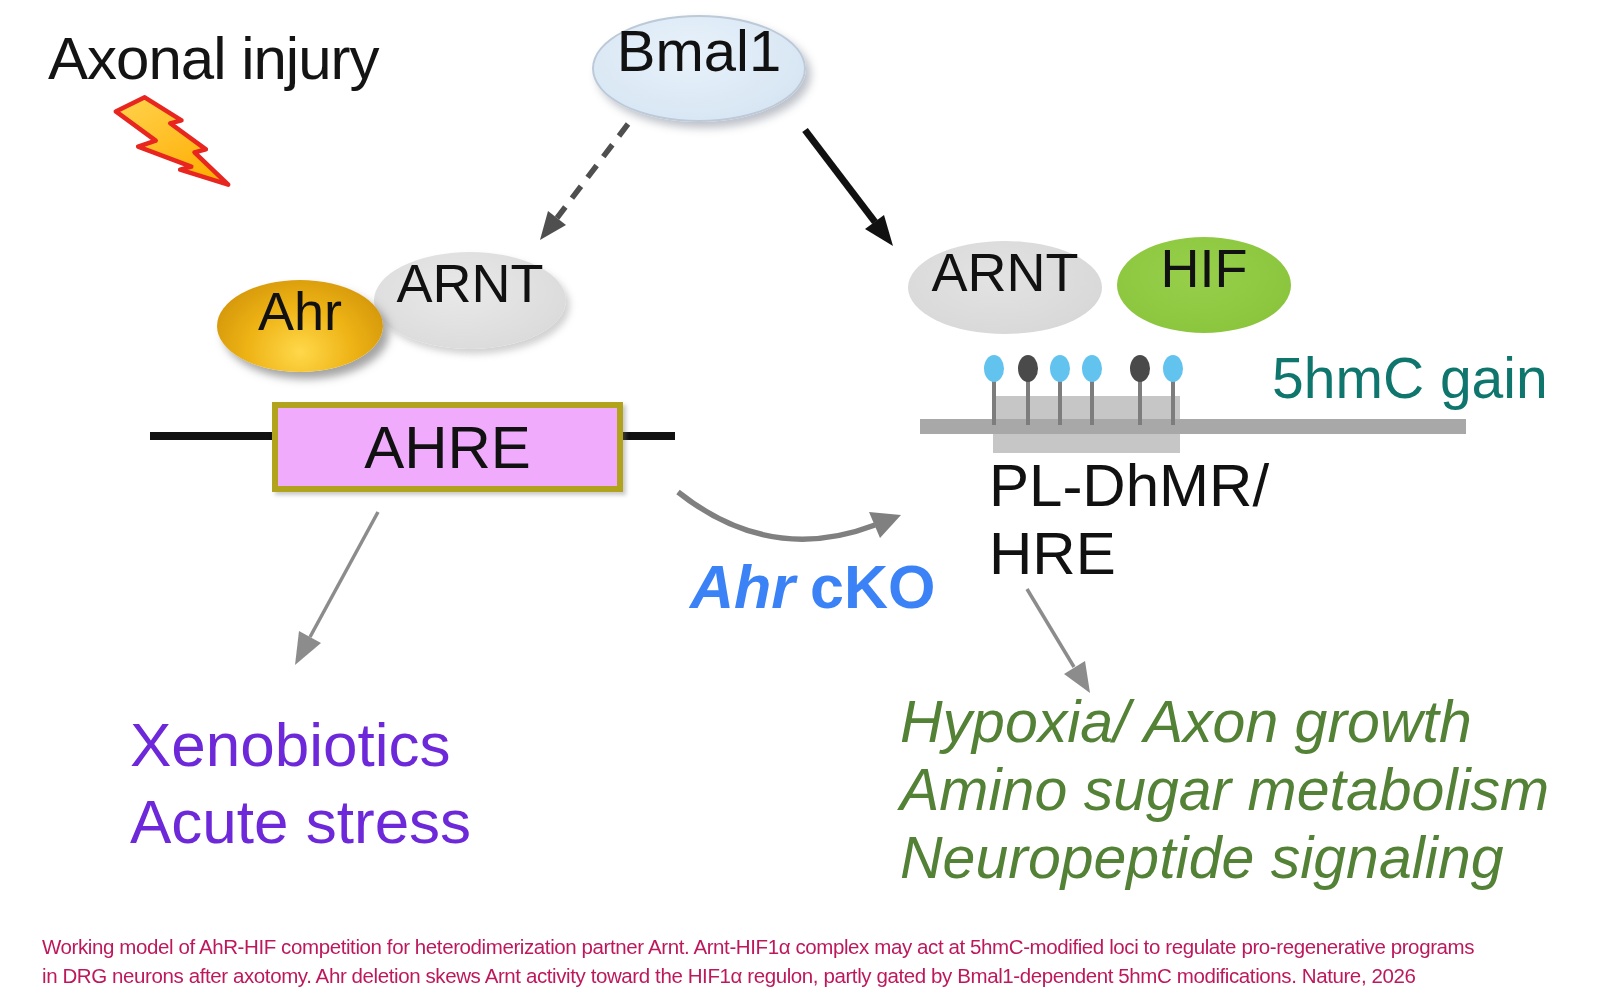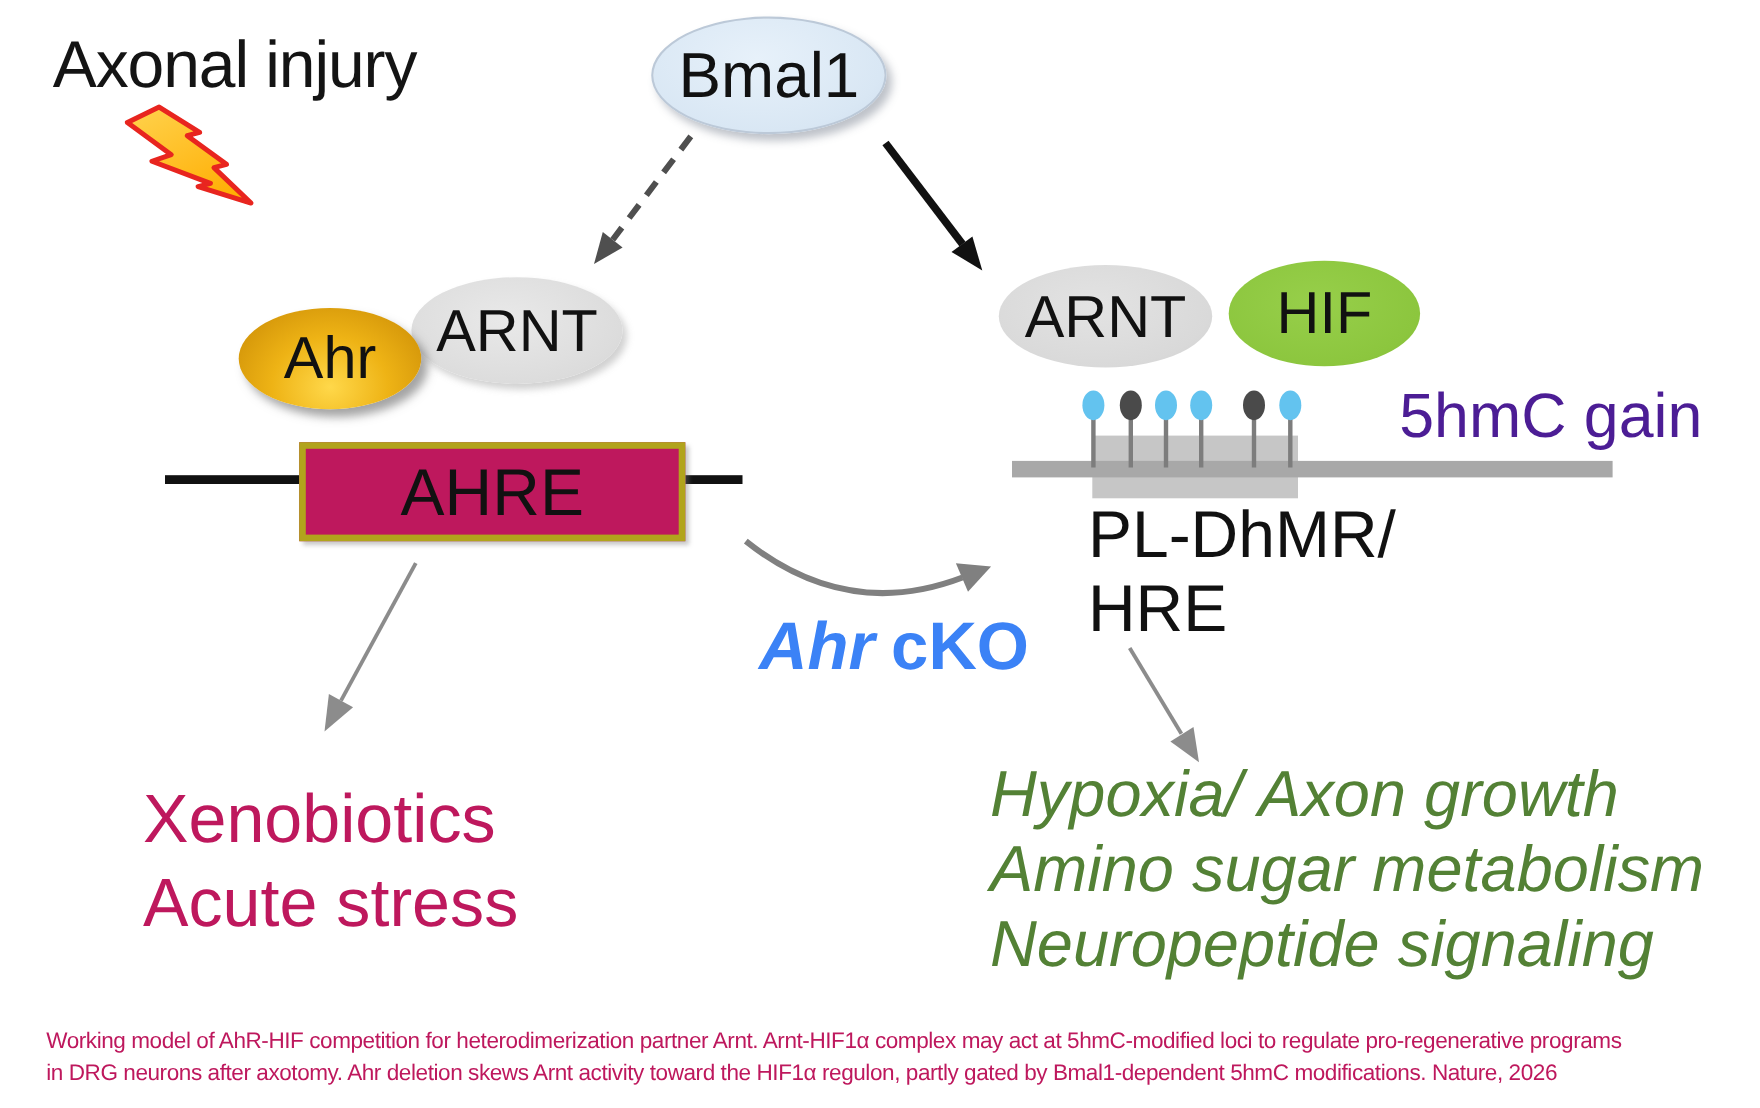--- a/index.html
+++ b/index.html
@@ -3,53 +3,53 @@
 <meta charset="utf-8">
 <style>
   html,body{margin:0;padding:0;background:#fff;}
   .stage{position:relative;width:1600px;height:1007px;background:#ffffff;overflow:hidden;
          font-family:"Liberation Sans",sans-serif;}
   .abs{position:absolute;}
   .layer{position:absolute;left:0;top:0;width:1600px;height:1007px;overflow:visible;}
 
   .label{position:absolute;color:#141414;white-space:nowrap;margin-left:32px;}
 
-  .ellipse{position:absolute;border-radius:50%;display:flex;align-items:center;justify-content:center;
+  .ellipse{position:absolute;border-radius:50%;display:flex;align-items:flex-start;justify-content:center;
            color:#111;white-space:nowrap;}
   .bmal1{left:592px;top:15px;width:210px;height:103px;font-size:58px;
          background:radial-gradient(ellipse at 45% 35%, #e7f1fa 0%, #d9e7f4 70%, #cfdded 100%);
          border:2px solid #bcc9d8;box-shadow:5px 6px 8px rgba(110,120,135,.45);z-index:4;}
   .ahr{left:217px;top:280px;width:166px;height:92px;font-size:54px;
        background:radial-gradient(ellipse at 50% 78%, #ffd84a 0%, #eeb315 45%, #d29409 85%, #c68a07 100%);
        box-shadow:6px 7px 9px rgba(90,90,90,.55);z-index:6;}
   .arnt-l{left:374px;top:252px;width:192px;height:97px;font-size:54px;
           background:radial-gradient(ellipse at 45% 40%, #e9e9e9 0%, #dcdcdc 70%, #d2d2d2 100%);
           box-shadow:4px 5px 7px rgba(140,140,140,.4);z-index:5;}
   .arnt-r{left:908px;top:241px;width:194px;height:93px;font-size:54px;
           background:radial-gradient(ellipse at 45% 40%, #e3e3e3 0%, #d9d9d9 70%, #cfcfcf 100%);z-index:5;}
   .hif{left:1117px;top:237px;width:174px;height:96px;font-size:54px;
        background:radial-gradient(ellipse at 45% 40%, #97cf4a 0%, #8cc63e 70%, #82ba34 100%);z-index:6;}
 
-  .ahre-box{left:272px;top:402px;width:339px;height:78px;background:#be185d;
+  .ahre-box{left:272px;top:402px;width:339px;height:78px;background:#f0abfc;
             border:6px solid #b1a41c;display:flex;align-items:center;justify-content:center;
             font-size:60px;color:#111;box-shadow:3px 3px 4px rgba(120,120,120,.4);z-index:4;}
   .dna-flank{position:absolute;height:8px;background:#111;z-index:3;}
   .flank-left{left:150px;top:432px;width:122px;}
   .flank-right{left:623px;top:432px;width:52px;}
 
   .dna-bar{left:920px;top:419px;width:546px;height:15px;background:#a8a8a8;z-index:2;}
   .locus-box{left:993px;top:396px;width:187px;height:57px;background:#c6c6c6;z-index:2;}
   .lolli{position:absolute;top:355px;width:20px;height:70px;z-index:3;}
   .lolli .stick{position:absolute;left:8px;top:20px;width:4px;height:50px;background:#7d7d7d;}
   .lolli .head{position:absolute;left:0;top:0;width:20px;height:27px;border-radius:50%;}
 
   .axonal{left:16px;top:24px;font-size:60px;letter-spacing:-1px;}
-  .hmc-gain{left:1240px;top:345px;font-size:57px;color:#4c1d95;}
+  .hmc-gain{left:1240px;top:345px;font-size:57px;color:#0f766e;}
   .locus-label{left:957px;top:452px;width:340px;text-align:left;font-size:60px;line-height:68px;color:#111;z-index:4;}
-  .gold-block{left:98px;top:706px;font-size:62px;line-height:77px;color:#be185d;}
+  .gold-block{left:98px;top:706px;font-size:62px;line-height:77px;color:#6d28d9;}
   .cko{left:658px;top:552px;font-size:61px;font-weight:bold;color:#3b82f6;}
   .cko .gene{font-style:italic;}
   .cko .rest{margin-left:15px;}
   .outcomes{left:868px;top:688px;font-size:59px;line-height:68px;color:#538135;font-style:italic;}
 
   .caption{left:10px;top:932px;width:1584px;font-size:20.5px;line-height:29px;color:#be185d;
            letter-spacing:-0.4px;white-space:nowrap;}
 </style>
 </head>
 <body>

